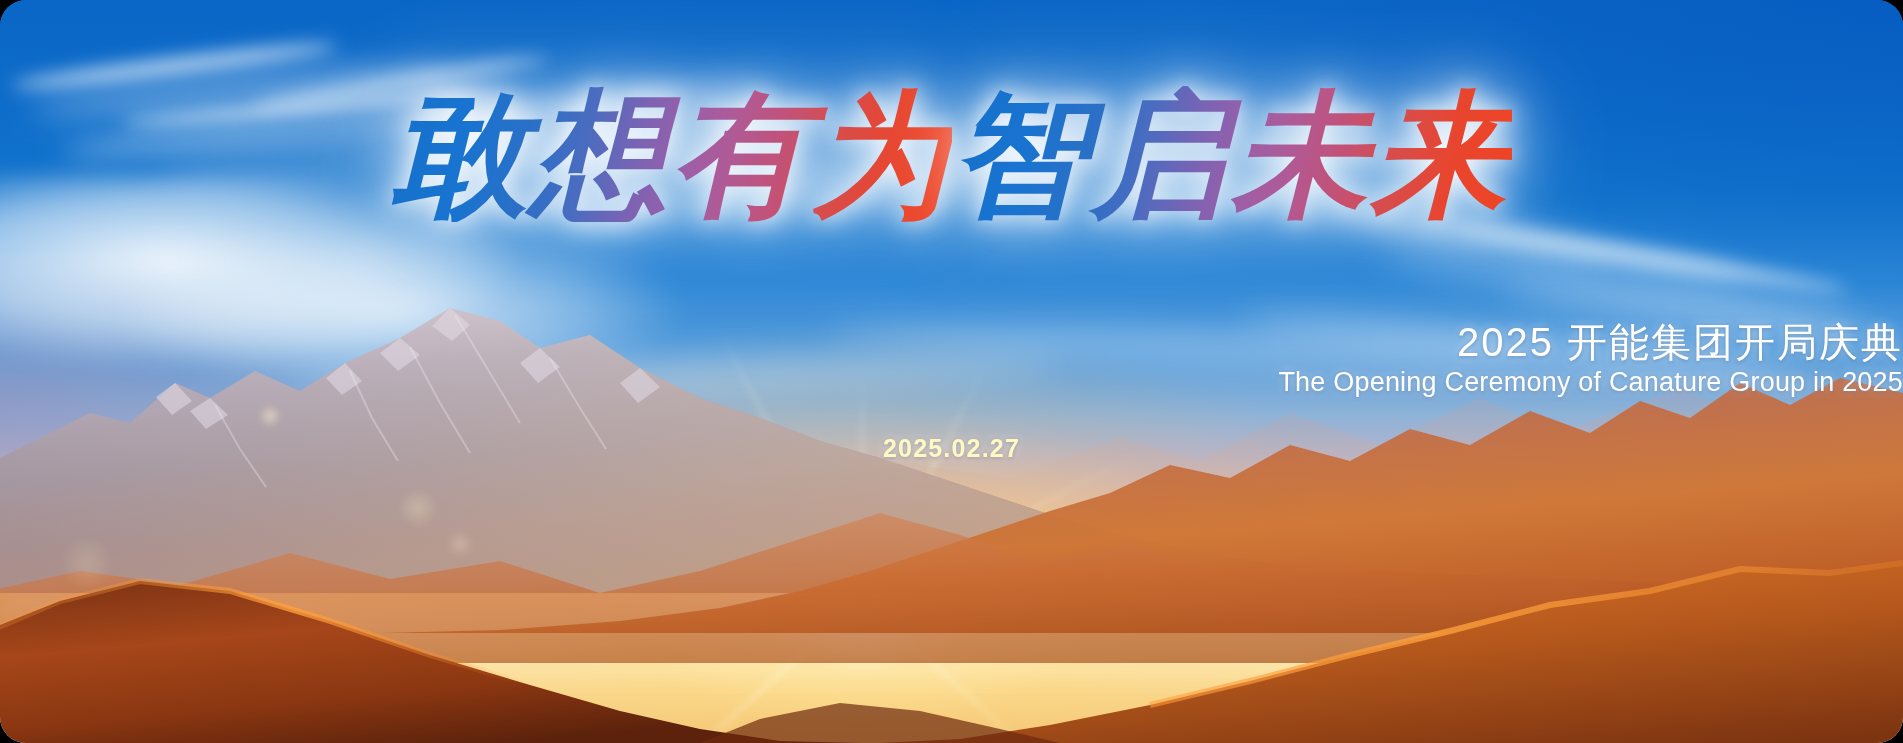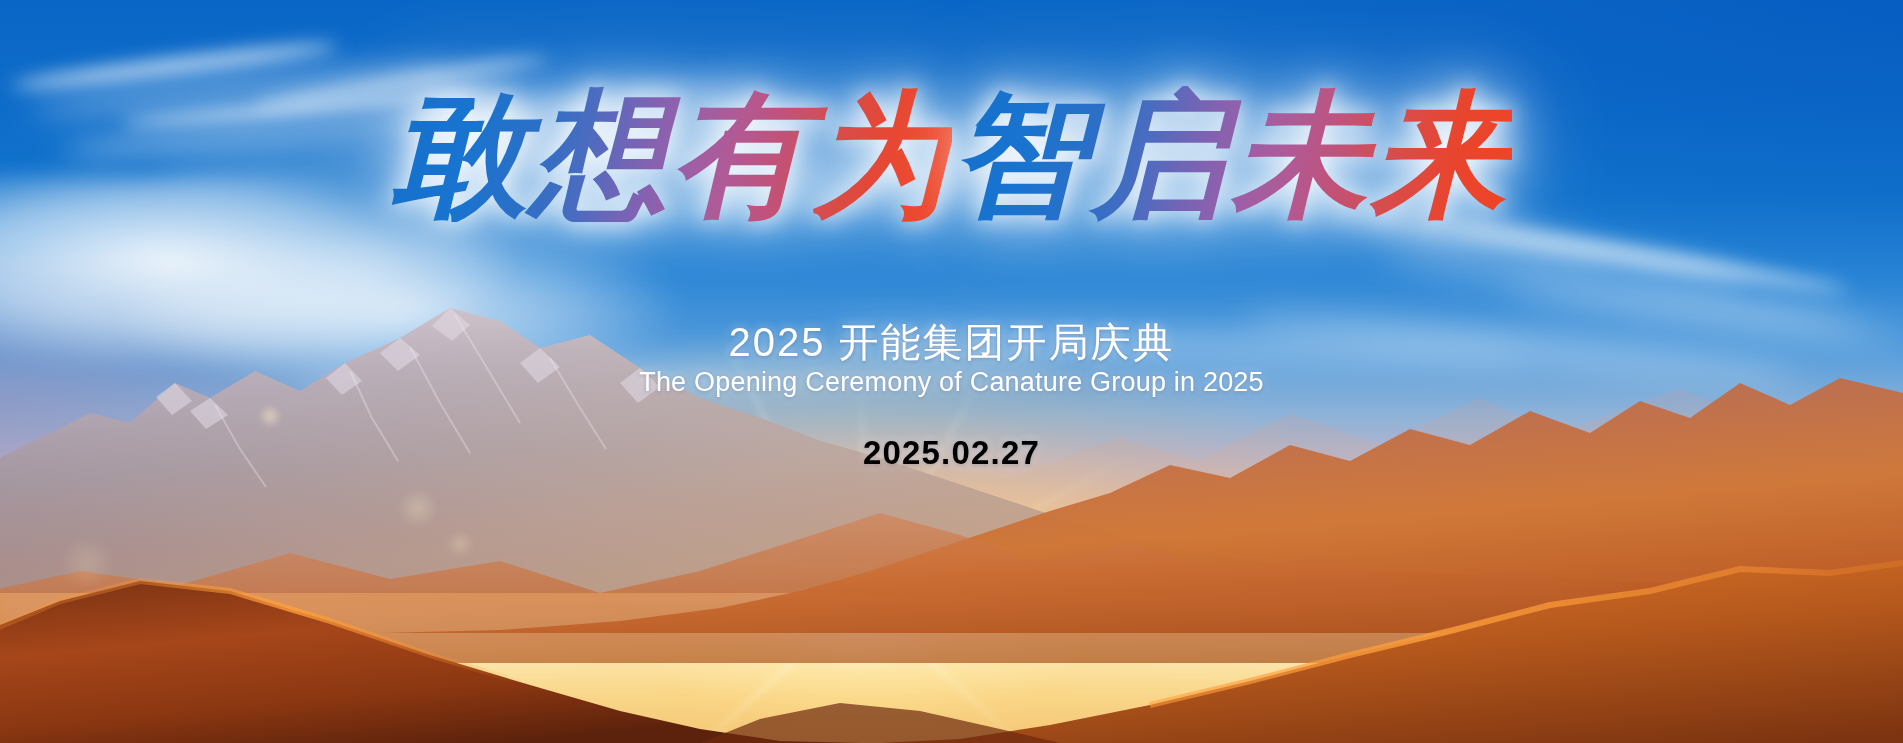--- a/index.html
+++ b/index.html
@@ -6,20 +6,21 @@
   html,body{margin:0;padding:0;background:#000;}
   *{box-sizing:border-box;}
 
   #stage{
     position:relative;
     width:1903px;
     height:743px;
     overflow:hidden;
     font-family:"Liberation Sans","DejaVu Sans",sans-serif;
     background:#0d6cc9;
+    border-radius:26px;
   }
 
   
   .sky{
     position:absolute; left:0; top:0; width:100%; height:100%;
     background:
       linear-gradient(to bottom,
         #0a66c6 0%,
         #0d6cc9 14%,
         #1274cd 26%,
@@ -144,21 +145,21 @@
     filter:
       drop-shadow(0 0 12px rgba(255,255,255,.95))
       drop-shadow(0 0 26px rgba(255,255,255,.75))
       drop-shadow(0 0 46px rgba(255,255,255,.45));
   }
 
   
   .subs{
     position:absolute;
     left:0; top:318px; width:100%;
-    text-align:center;
+    text-align:right;
     pointer-events:none;
   }
   .sub-cn{
     font-size:40px;
     font-weight:400;
     color:#ffffff;
     letter-spacing:2px;
     text-shadow:0 0 10px rgba(255,255,255,.55), 0 1px 4px rgba(20,60,120,.45);
     line-height:1.22;
   }
@@ -169,23 +170,23 @@
     letter-spacing:.2px;
     text-shadow:0 0 9px rgba(255,255,255,.5), 0 1px 4px rgba(20,60,120,.4);
   }
   .datewrap{
     position:absolute;
     left:0; top:434px; width:100%;
     text-align:center;
     pointer-events:none;
   }
   .date{
-    font-size:33px;
+    font-size:25px;
     font-weight:700;
-    color:#000000;
+    color:#fef9c3;
     letter-spacing:1.2px;
     text-shadow:0 0 10px rgba(255,255,255,.55), 0 1px 4px rgba(60,60,90,.4);
   }
 </style>
 </head>
 <body>
 
 <div id="stage">
 
   <div class="sky"></div>

